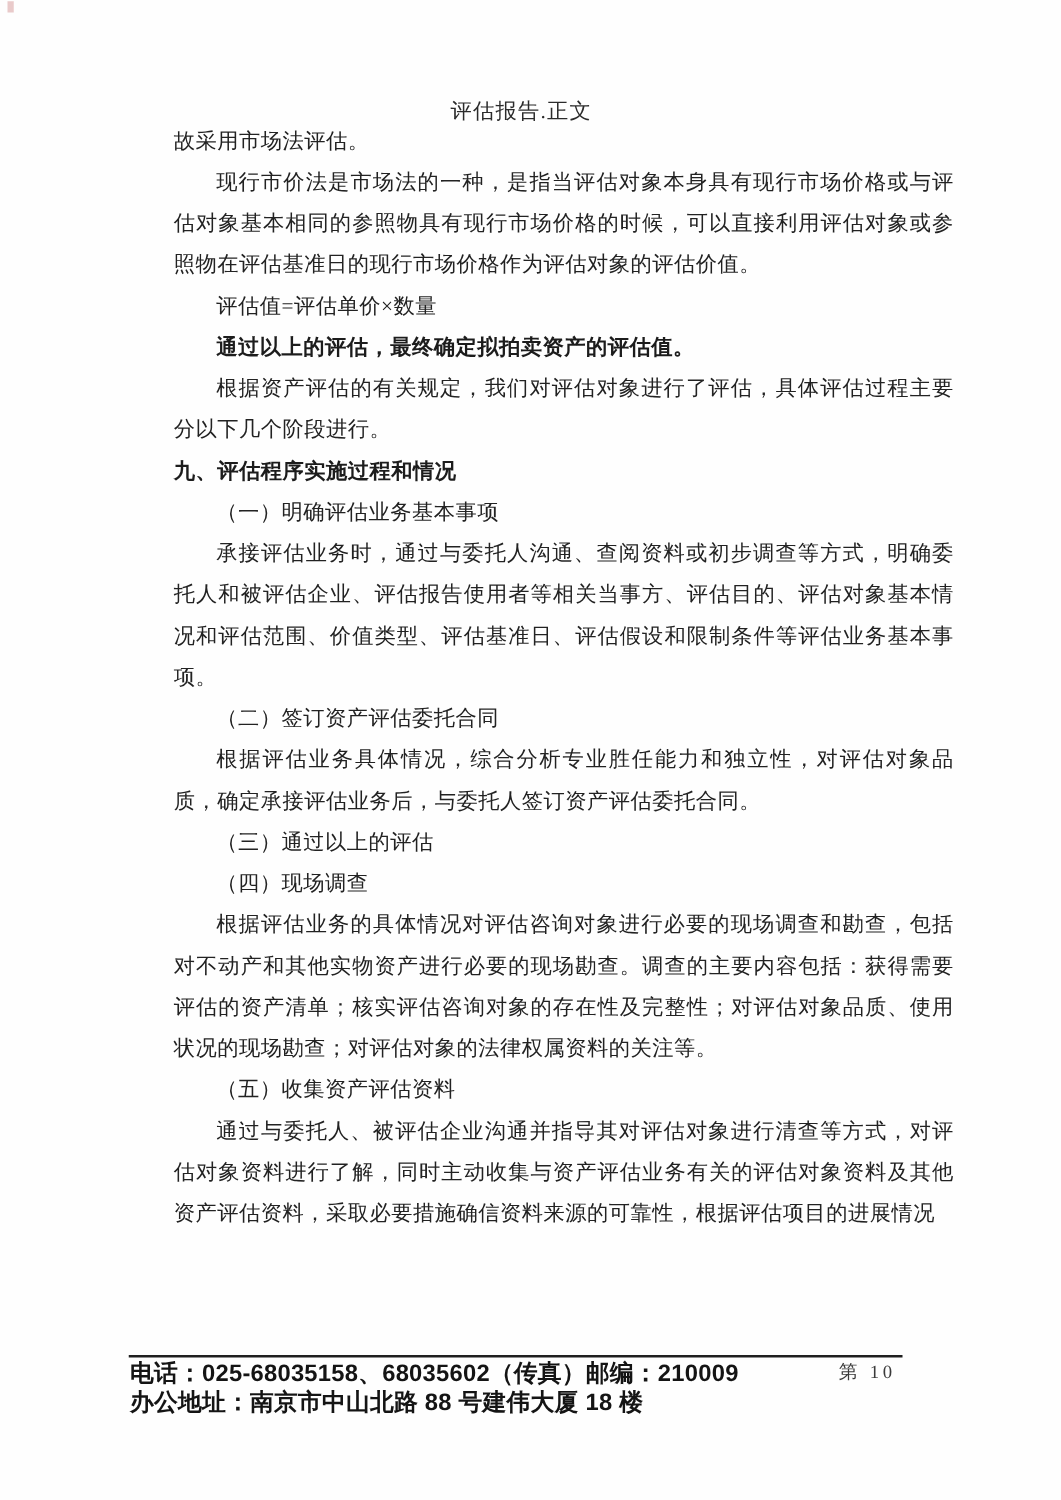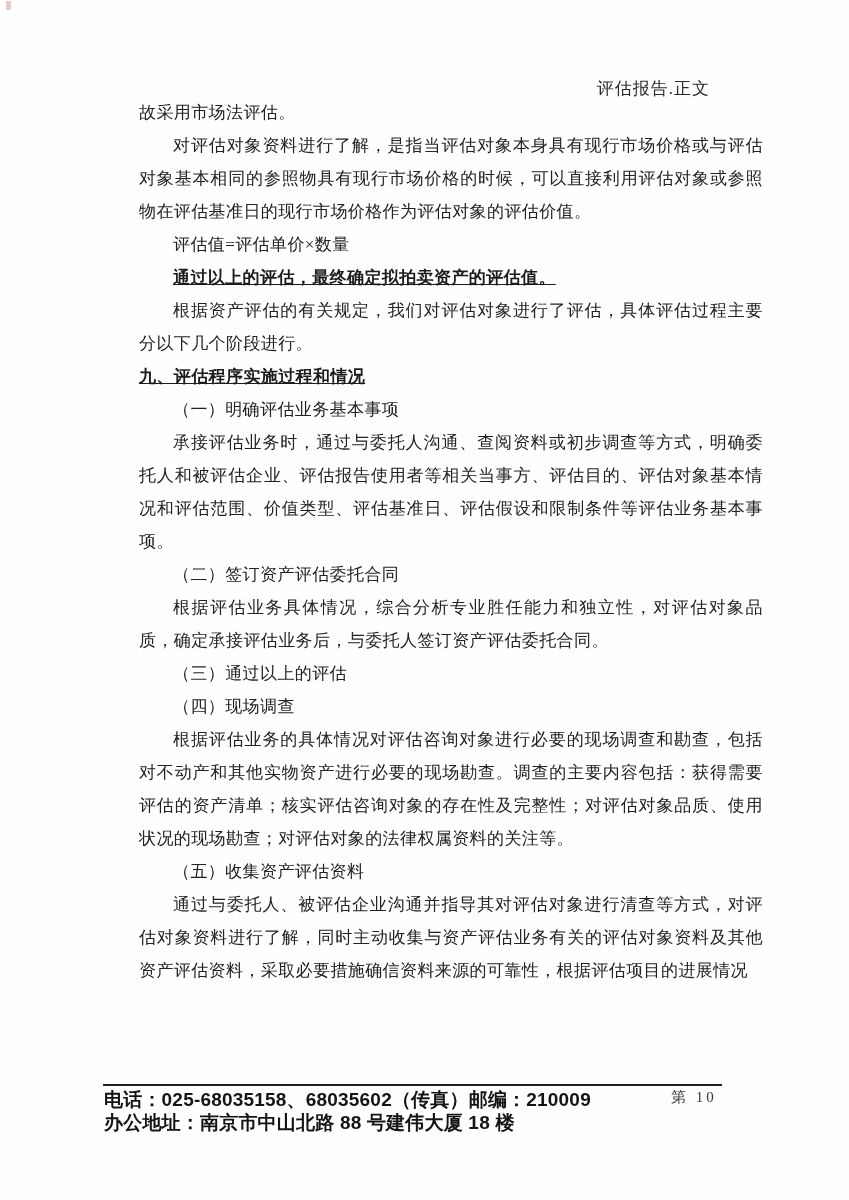--- a/index.html
+++ b/index.html
@@ -21,23 +21,23 @@
     left: 6px;
     top: 1px;
     width: 5px;
     height: 9px;
     background: #e4bdbd;
     opacity: 0.8;
   }
   .doc-title {
     position: absolute;
     top: 77px;
-    left: 86px;
+    left: 105px;
     width: 624px;
-    text-align: right;
+    text-align: center;
     font-size: 17px;
     letter-spacing: 1px;
     color: #2b2b2b;
   }
   .doc-body {
     position: absolute;
     top: 96px;
     left: 103px;
     width: 624px;
     font-size: 17px;
@@ -47,21 +47,21 @@
     color: #222222;
     margin-left: 36px;
   }
   .para {
     margin: 0;
     padding: 0;
     letter-spacing: 0.4px;
   }
   .para.indent { text-indent: 2em; }
   .para.flush  { text-indent: 0; }
-  .para.bold   { font-weight: 700; color: #1c1c1c; text-decoration: underline; }
+  .para.bold   { font-weight: 700; color: #1c1c1c; }
   .footer-rule {
     position: absolute;
     left: 103px;
     top: 1084px;
     width: 619px;
     border-top: 2px solid #1f1f1f;
     height: 0;
   }
   .footer-contact {
     position: absolute;
@@ -91,21 +91,21 @@
 <body>
 
 <div class="page">
 
   <div class="scan-mark"></div>
 
   <div class="doc-title">评估报告.正文</div>
 
   <div class="doc-body">
       <p class="para flush">故采用市场法评估。</p>
-      <p class="para indent">对评估对象资料进行了解，是指当评估对象本身具有现行市场价格或与评估对象基本相同的参照物具有现行市场价格的时候，可以直接利用评估对象或参照物在评估基准日的现行市场价格作为评估对象的评估价值。</p>
+      <p class="para indent">现行市价法是市场法的一种，是指当评估对象本身具有现行市场价格或与评估对象基本相同的参照物具有现行市场价格的时候，可以直接利用评估对象或参照物在评估基准日的现行市场价格作为评估对象的评估价值。</p>
       <p class="para indent">评估值=评估单价×数量</p>
       <p class="para indent bold">通过以上的评估，最终确定拟拍卖资产的评估值。</p>
       <p class="para indent">根据资产评估的有关规定，我们对评估对象进行了评估，具体评估过程主要分以下几个阶段进行。</p>
       <p class="para flush bold">九、评估程序实施过程和情况</p>
       <p class="para indent">（一）明确评估业务基本事项</p>
       <p class="para indent">承接评估业务时，通过与委托人沟通、查阅资料或初步调查等方式，明确委托人和被评估企业、评估报告使用者等相关当事方、评估目的、评估对象基本情况和评估范围、价值类型、评估基准日、评估假设和限制条件等评估业务基本事项。</p>
       <p class="para indent">（二）签订资产评估委托合同</p>
       <p class="para indent">根据评估业务具体情况，综合分析专业胜任能力和独立性，对评估对象品质，确定承接评估业务后，与委托人签订资产评估委托合同。</p>
       <p class="para indent">（三）通过以上的评估</p>
       <p class="para indent">（四）现场调查</p>

